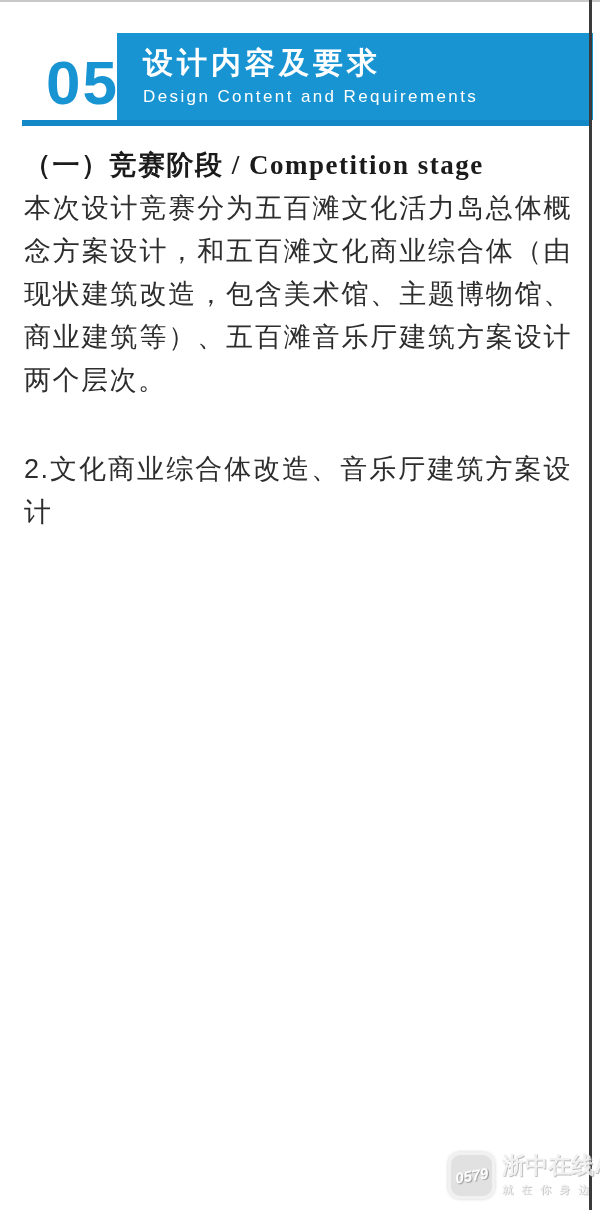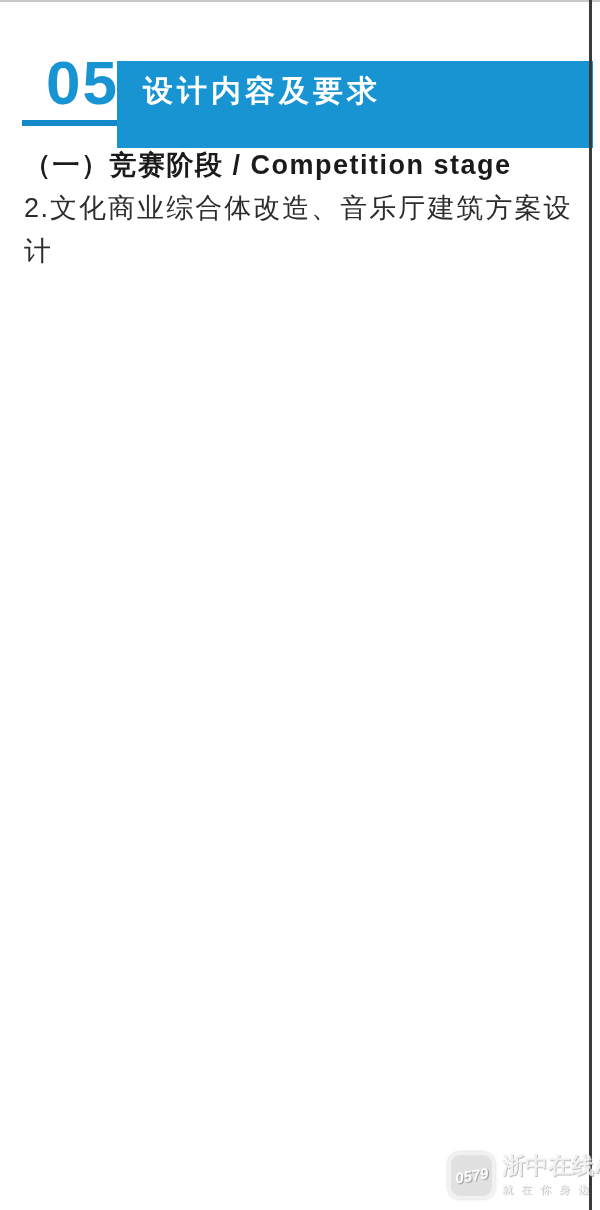--- a/index.html
+++ b/index.html
@@ -30,21 +30,20 @@
     line-height: 1;
     z-index: 2;
   }
   .header-box {
     position: absolute; left: 117px; top: 33px;
     width: 476px; height: 87px;
     background: #1794d1;
     color: #ffffff;
     padding: 12px 0 0 26px;
     z-index: 1;
-    margin-top: 28px;
   }
   .title-cn {
     font-size: 30px; font-weight: bold;
     letter-spacing: 4px;
     line-height: 36px;
     white-space: nowrap;
   }
   .title-en {
     font-size: 17px;
     letter-spacing: 2.4px;
@@ -64,20 +63,21 @@
     line-height: 43px;
     letter-spacing: 1.5px;
     color: #2d2d2d;
     text-align: justify;
     text-justify: inter-character;
   }
   .content .heading {
     font-weight: bold;
     color: #1b1b1b;
     margin: 0;
+    font-family: Liberation Serif, serif;
   }
   .content p { margin: 0 0 46px; }
   .content p:last-child { margin-bottom: 0; }
   .watermark {
     position: absolute; left: 448px; top: 1152px;
     display: flex; align-items: flex-start; gap: 7px;
     z-index: 4;
     opacity: 0.88;
   }
   .wm-logo {
@@ -116,25 +116,27 @@
 <body>
 
 <div>
   <div class="top-edge"></div>
   <div class="right-border"></div>
 
   <div class="chapter-number">05</div>
 
   <div class="header-box">
     <div class="title-cn">设计内容及要求</div>
+    <div class="title-en">Design Content and Requirements</div>
   </div>
   <div class="header-underline"></div>
 
   <div class="content">
     <p class="heading">（一）竞赛阶段 / Competition stage</p>
+    <p>本次设计竞赛分为五百滩文化活力岛总体概念方案设计，和五百滩文化商业综合体（由现状建筑改造，包含美术馆、主题博物馆、商业建筑等）、五百滩音乐厅建筑方案设计两个层次。</p>
     <p>2.文化商业综合体改造、音乐厅建筑方案设计</p>
   </div>
 
   <div class="watermark">
     <div class="wm-logo">
       <span class="wm-logo-text">0579</span>
     </div>
     <div>
       <div class="wm-app">浙中在线APP</div>
       <div class="wm-tagline">就在你身边</div>

